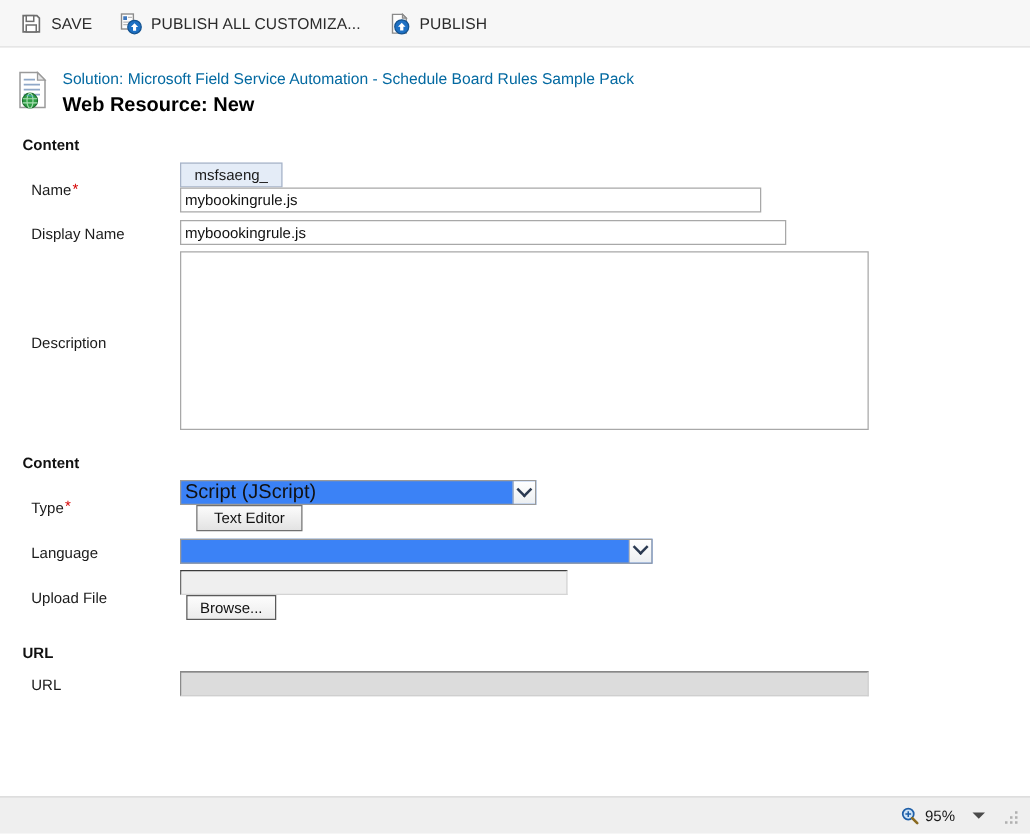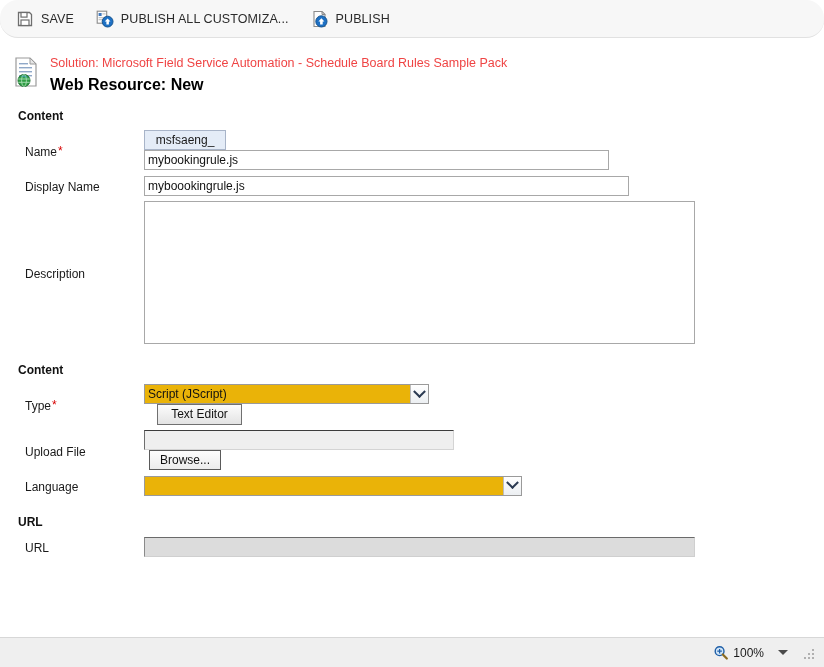--- a/index.html
+++ b/index.html
@@ -20,21 +20,20 @@
 
   
   #command-bar {
     height: 38px;
     background: #f7f7f7;
     border-bottom: 1px solid #e1e1e1;
     display: flex;
     align-items: center;
     padding-left: 14px;
     box-sizing: border-box;
-    border-radius: 18px;
   }
   .cmd-button {
     display: flex;
     align-items: center;
     height: 28px;
     padding: 0 10px 0 2px;
     margin-right: 10px;
     cursor: pointer;
     user-select: none;
     white-space: nowrap;
@@ -65,21 +64,21 @@
     flex: 0 0 30px;
     position: relative;
     margin-right: 8px;
     margin-top: 2px;
   }
   #header-text {
     padding-top: 1px;
   }
   #solution-line {
     font-size: 12.5px;
-    color: #ef4444;
+    color: #0369a1;
     line-height: 16px;
     white-space: nowrap;
   }
   #record-title {
     font-size: 16px;
     font-weight: bold;
     color: #000;
     line-height: 21px;
     margin-top: 3px;
     white-space: nowrap;
@@ -167,25 +166,25 @@
     outline: none;
   }
 
   
   .sel-wrap {
     position: relative;
     display: inline-block;
   }
   .sel {
     font-family: "Liberation Sans", sans-serif;
-    font-size: 12px;
+    font-size: 16px;
     color: #111;
     height: 20px;
     border: 1px solid #9a9a9a;
-    background: #eab308;
+    background: #3b82f6;
     box-sizing: border-box;
     padding: 0 22px 0 3px;
     line-height: 18px;
     -webkit-appearance: none;
     appearance: none;
     outline: none;
   }
   #type-select { width: 285px; }
   #language-select { width: 378px; }
   .sel-arrow {
@@ -434,36 +433,36 @@
         <select id="type-select" class="sel">
           <option>Script (JScript)</option>
         </select>
         <span class="sel-arrow"></span>
       </span>
       <button id="text-editor-button" class="btn3d">Text Editor</button>
     </div>
   </div>
 
   <div class="field-row">
-    <div class="field-label">Upload File</div>
-    <div class="field-control">
-      <input id="upload-file-input" type="text" value="" style="">
-      <button id="browse-button" class="btn3d">Browse...</button>
-    </div>
-  </div>
-
-  <div class="field-row">
     <div class="field-label">Language</div>
     <div class="field-control">
       <span class="sel-wrap">
         <select id="language-select" class="sel">
           <option></option>
         </select>
         <span class="sel-arrow"></span>
       </span>
+    </div>
+  </div>
+
+  <div class="field-row">
+    <div class="field-label">Upload File</div>
+    <div class="field-control">
+      <input id="upload-file-input" type="text" value="" style="">
+      <button id="browse-button" class="btn3d">Browse...</button>
     </div>
   </div>
 
   <div class="spacer-sm"></div>
 
   <div class="section-header">URL</div>
 
   <div class="field-row">
     <div class="field-label">URL</div>
     <div class="field-control">
@@ -475,21 +474,21 @@
 
 <div id="status-bar">
   <div id="zoom-control">
     <span id="zoom-icon">
       <svg viewBox="0 0 15 15" width="15" height="15">
         <circle cx="6.6" cy="6.2" r="4.4" fill="#cfe4f7" stroke="#1f5fa8" stroke-width="1.4"></circle>
         <path d="M9.8 9.5l4 4" stroke="#8a6a20" stroke-width="2.2" stroke-linecap="round"></path>
         <path d="M4.3 6.2h4.6M6.6 3.9v4.6" stroke="#1f5fa8" stroke-width="1.2"></path>
       </svg>
     </span>
-    <span id="zoom-level">100%</span>
+    <span id="zoom-level">95%</span>
     <span id="zoom-caret"></span>
   </div>
   <div id="resize-grip">
     <span class="grip-dot" style="left:8px;top:2px"></span>
     <span class="grip-dot" style="left:4px;top:6px"></span>
     <span class="grip-dot" style="left:8px;top:6px"></span>
     <span class="grip-dot" style="left:0px;top:10px"></span>
     <span class="grip-dot" style="left:4px;top:10px"></span>
     <span class="grip-dot" style="left:8px;top:10px"></span>
   </div>

